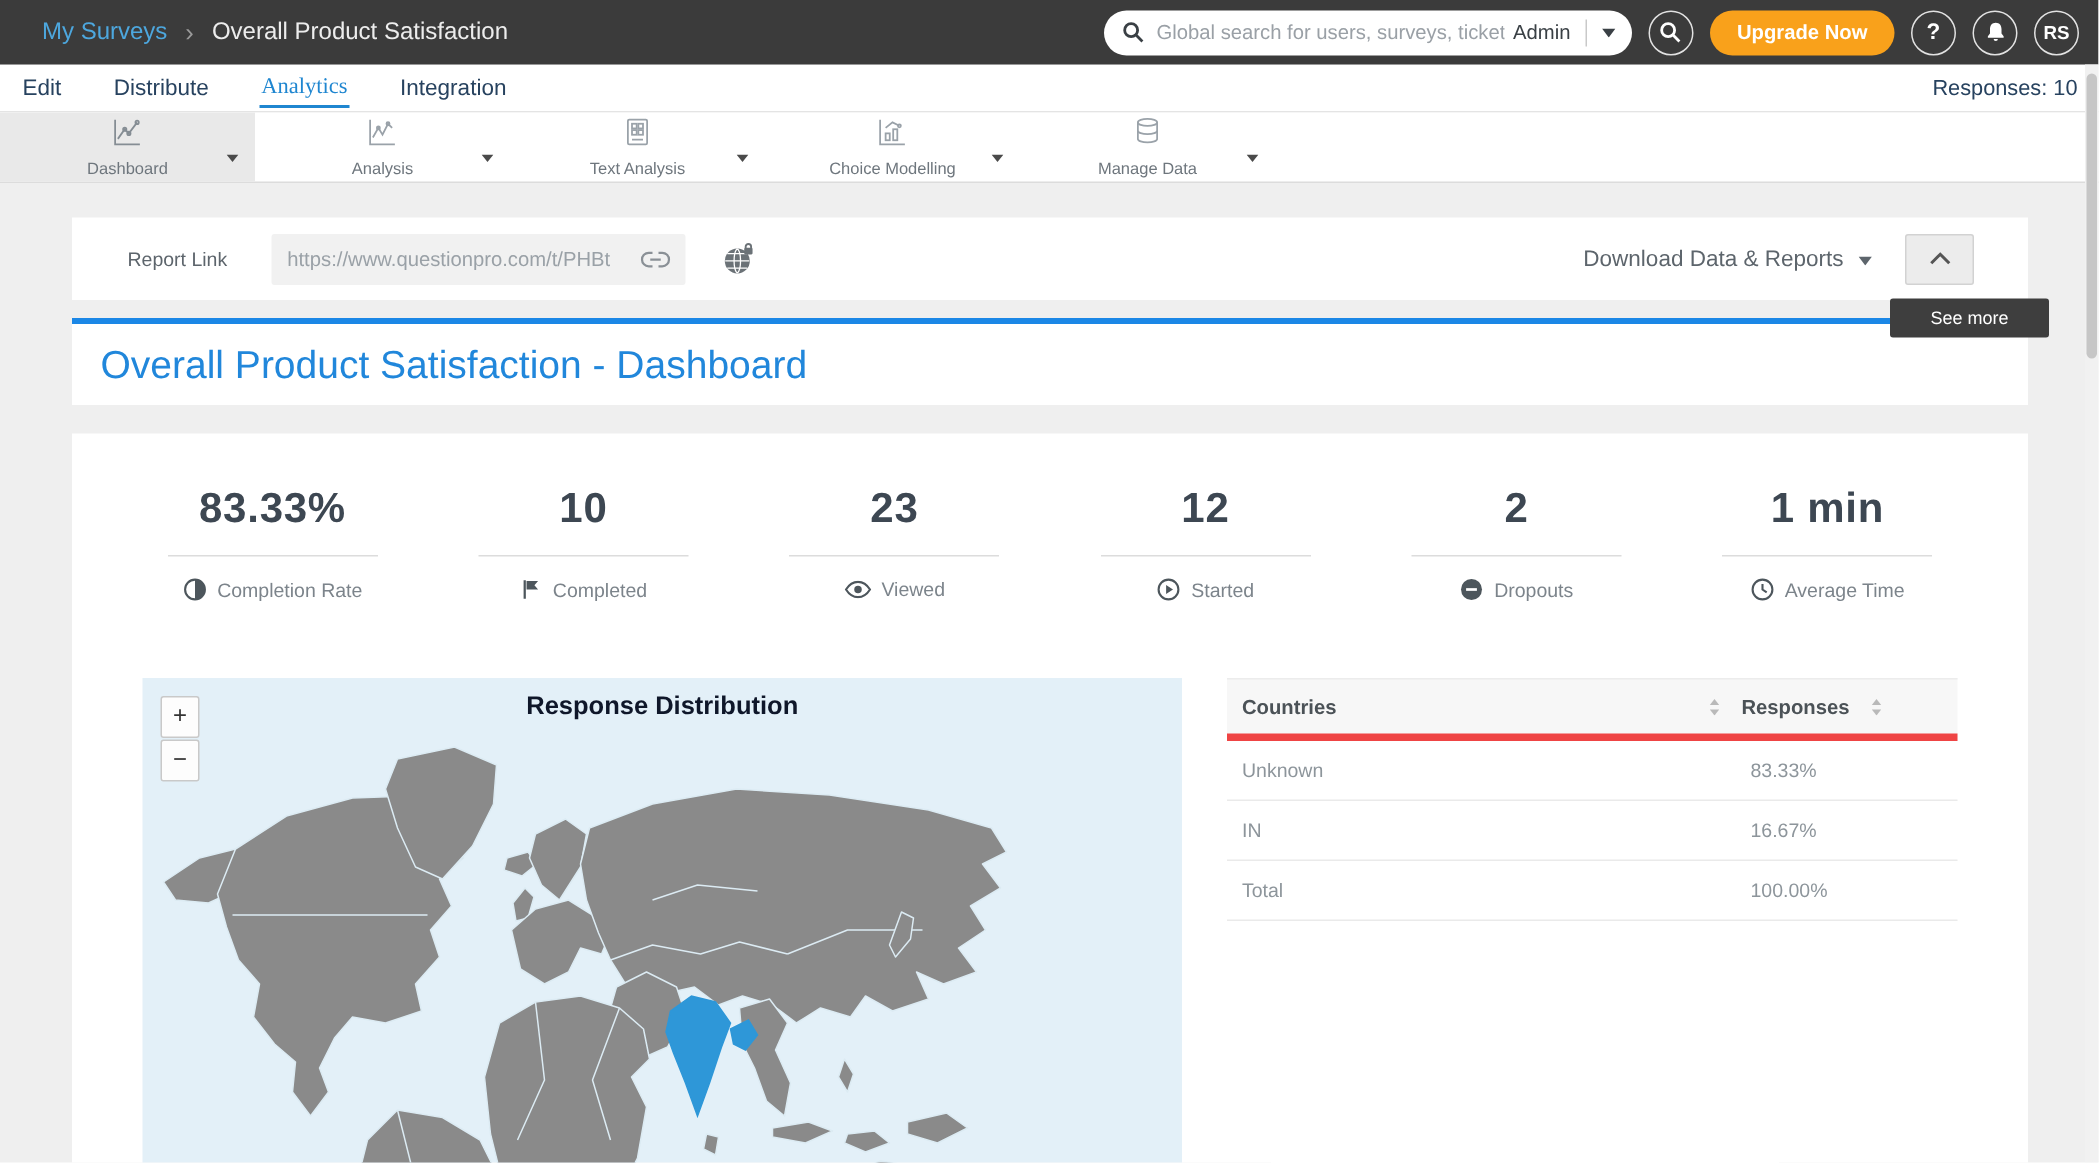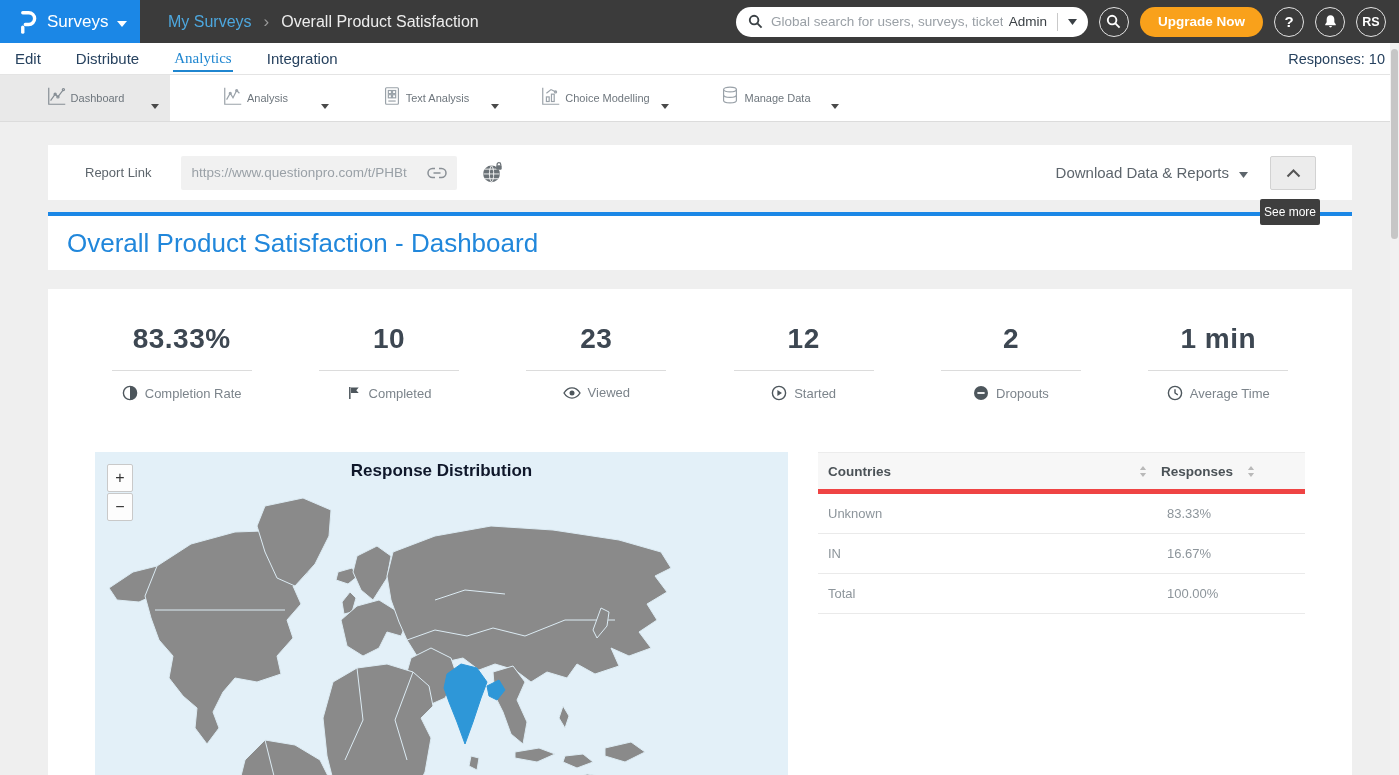--- a/index.html
+++ b/index.html
@@ -26,36 +26,36 @@
   .upgrade-btn { height:30px; padding:0 18px; border-radius:16px; background:#f9a11b; color:#fff; font-weight:700; font-size:13.5px; display:flex; align-items:center; cursor:pointer; }
 
   
   .nav-row { position:absolute; top:43px; left:0; width:1399px; height:32px; background:#fff; border-bottom:1px solid #e4e4e4; display:flex; align-items:center; padding:0 14px; }
   .nav-tab { margin-right:33px; font-size:15px; color:#27425f; font-weight:500; cursor:pointer; padding:4px 1px 3px; border-bottom:2px solid transparent; }
   .nav-tab.active { color:#1f86d0; border-bottom-color:#1f86d0;font-family:Liberation Serif, serif; }
   .responses { margin-left:auto; font-size:14.5px; color:#27425f; }
 
   
   .toolbar { position:absolute; top:75px; left:0; width:1399px; height:47px; background:#fff; border-bottom:1px solid #dcdcdc; display:flex; }
-  .tool-group { width:170px; position:relative; display:flex; flex-direction:row; align-items:center; justify-content:center; gap:3px; cursor:pointer; }
+  .tool-group { width:170px; position:relative; display:flex; flex-direction:column; align-items:center; justify-content:center; gap:3px; cursor:pointer; }
   .tool-group.active { background:#e9e9e9; }
   .tool-label { font-size:11px; color:#6e767d; }
   .tool-caret { position:absolute; right:11px; top:50%; margin-top:-3px; color:#4a4a4a; }
 
   
   .report-card { position:absolute; top:145px; left:48px; width:1304px; height:55px; background:#fff; display:flex; align-items:center; }
   .report-label { margin-left:37px; font-size:13px; color:#5d656c; white-space:nowrap; }
   .url-box { margin-left:30px; width:276px; height:34px; background:#f1f1f1; border-radius:2px; display:flex; align-items:center; padding:0 10px; gap:6px; }
   .url-box input { flex:1; min-width:0; border:none; outline:none; background:transparent; font-size:13.5px; color:#9aa1a7; font-family:inherit; }
   .globe-btn { margin-left:24px; cursor:pointer; display:flex; }
   .report-right { margin-left:auto; display:flex; align-items:center; gap:22px; margin-right:36px; }
   .download { font-size:15px; color:#5d656c; display:flex; align-items:center; gap:10px; cursor:pointer; }
   .collapse-btn { width:46px; height:34px; background:#ececec; border:1px solid #d2d2d2; border-radius:2px; display:flex; align-items:center; justify-content:center; cursor:pointer; }
 
-  .see-more { position:absolute; top:199px; left:1260px; background:#3e3e3e; color:#fff; font-size:12px; padding:6px 4px; border-radius:2px; z-index:6; }
+  .see-more { position:absolute; top:199px; left:1260px; background:#3e3e3e; color:#fff; font-size:12px; padding:6px 27px; border-radius:2px; z-index:6; }
 
   
   .title-card { position:absolute; top:212px; left:48px; width:1304px; height:58px; background:#fff; border-top:4px solid #1b87e6; display:flex; align-items:center; }
   .page-title { margin-left:19px; font-size:26px; color:#2187db; font-weight:500; }
 
   
   .main-card { position:absolute; top:289px; left:48px; width:1304px; height:536px; background:#fff; overflow:hidden; }
 
   .stats-row { display:flex; padding:34px 30px 0; }
   .stat { flex:1; display:flex; flex-direction:column; align-items:center; }
@@ -81,34 +81,20 @@
   .cell-value { margin-left:auto; width:128px; font-size:13px; color:#8d959b; }
 
   
   .scrollbar { position:absolute; right:0; top:43px; width:9px; height:732px; background:#f1f1f1; z-index:20; }
   .scroll-thumb { position:absolute; top:6px; left:1px; width:7px; height:190px; background:#c6c6c6; border-radius:4px; }
 </style>
 </head>
 <body>
 
 <div class="topbar">
-  <div class="logo-block">
-    <span style="display:flex;">
-      <svg width="22" height="26" viewBox="0 0 26 30">
-          <path d="M8 4 h7 a7 7 0 0 1 0 14 h-4" fill="none" stroke="#fff" stroke-width="4" stroke-linecap="round"></path>
-          <path d="M8 21 v6" stroke="#fff" stroke-width="4" stroke-linecap="round"></path>
-        </svg>
-    </span>
-    <span class="product">Surveys</span>
-    <span class="caret-svg">
-      <svg width="10" height="6" viewBox="0 0 10 6">
-          <path d="M0 0h10L5 6z" fill="#fff"></path>
-        </svg>
-    </span>
-  </div>
   <div class="breadcrumb">
     <span class="bc-parent">My Surveys</span>
     <span class="bc-sep">›</span>
     <span class="bc-current">Overall Product Satisfaction</span>
   </div>
   <div class="topbar-right">
     <div class="search-pill">
       <span style="display:flex;color:#3a4045;">
         <svg width="15" height="15" viewBox="0 0 16 16">
             <circle cx="6.5" cy="6.5" r="4.6" fill="none" stroke="currentColor" stroke-width="2"></circle>

